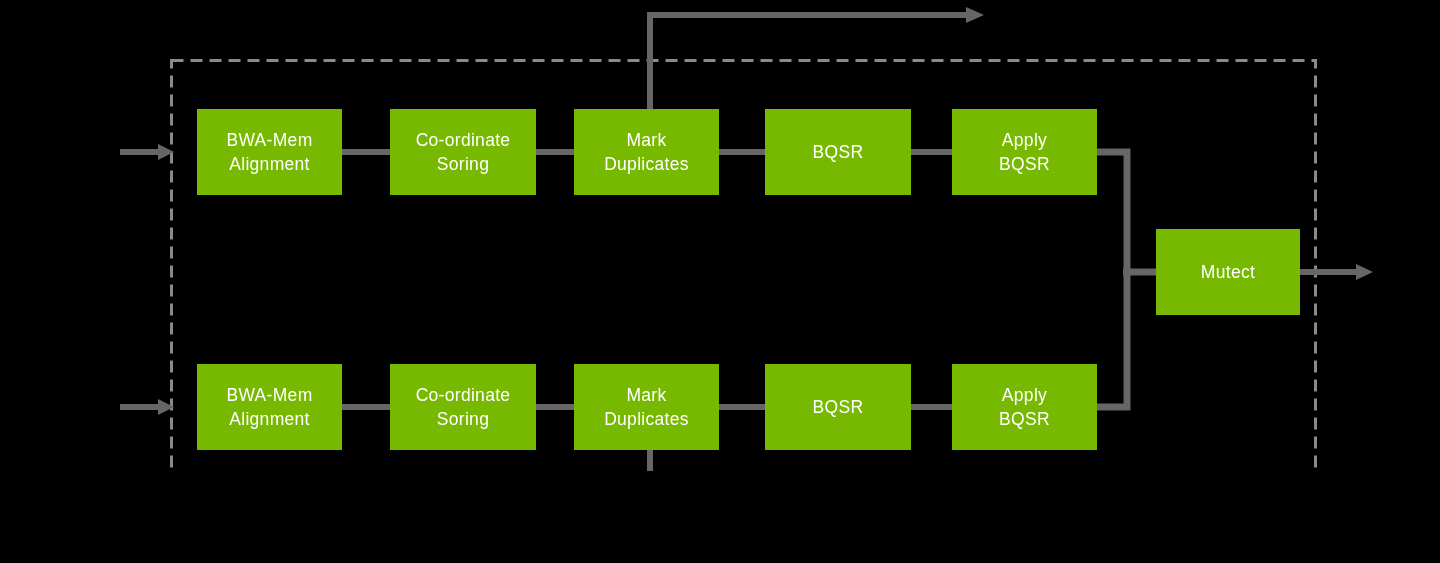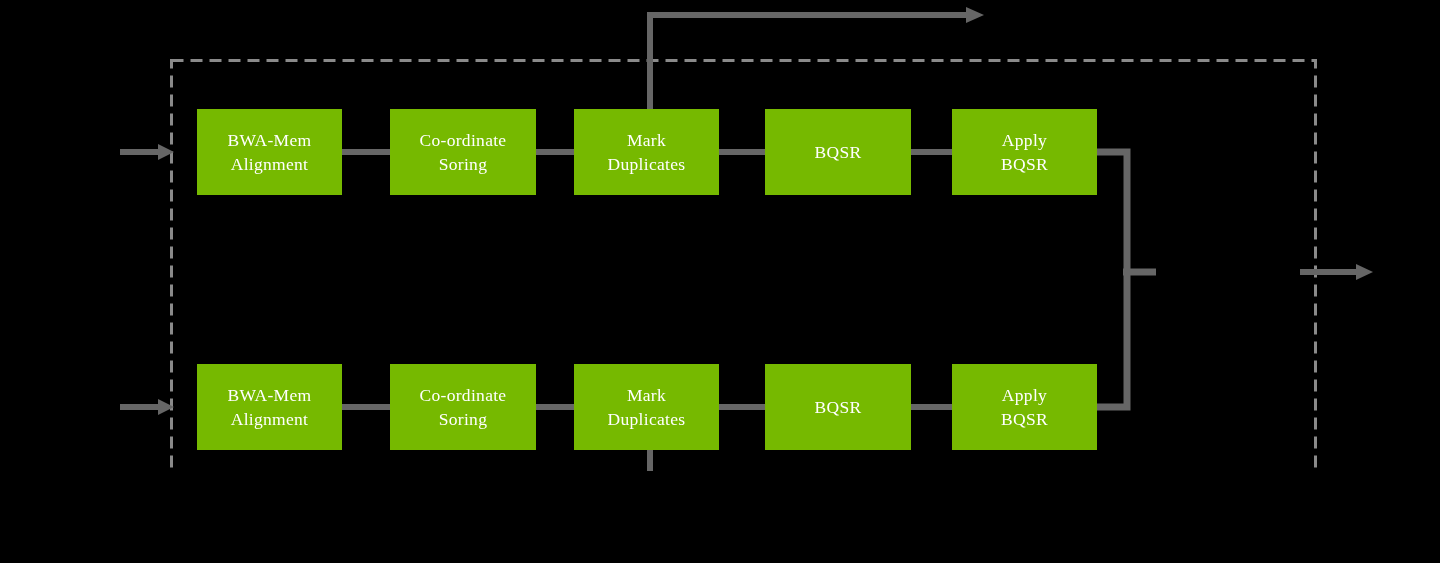--- a/index.html
+++ b/index.html
@@ -5,21 +5,21 @@
   html, body {
     margin: 0;
     padding: 0;
     background: #000;
   }
   #canvas {
     position: relative;
     width: 1440px;
     height: 471px;
     background: var(--background, #000000);
-    font-family: Liberation Serif, serif;
+    font-family: Liberation Sans, sans-serif;
     overflow: hidden;
   }
   #connector-svg {
     position: absolute;
     left: 0;
     top: 0;
     width: 1440px;
     height: 563px;
   }
   .dashed-rect {
@@ -108,14 +108,15 @@
   <div class="node" style="left:197px; top:364px; width:145px; height:86px">BWA-Mem
 Alignment</div>
   <div class="node" style="left:390px; top:364px; width:146px; height:86px">Co-ordinate
 Soring</div>
   <div class="node" style="left:574px; top:364px; width:145px; height:86px">Mark
 Duplicates</div>
   <div class="node" style="left:765px; top:364px; width:146px; height:86px">BQSR</div>
   <div class="node" style="left:952px; top:364px; width:145px; height:86px">Apply
 BQSR</div>
 
+  <div class="node" style="left:1156px; top:229px; width:144px; height:86px">Mutect</div>
 
 </div>
 
 </body></html>

